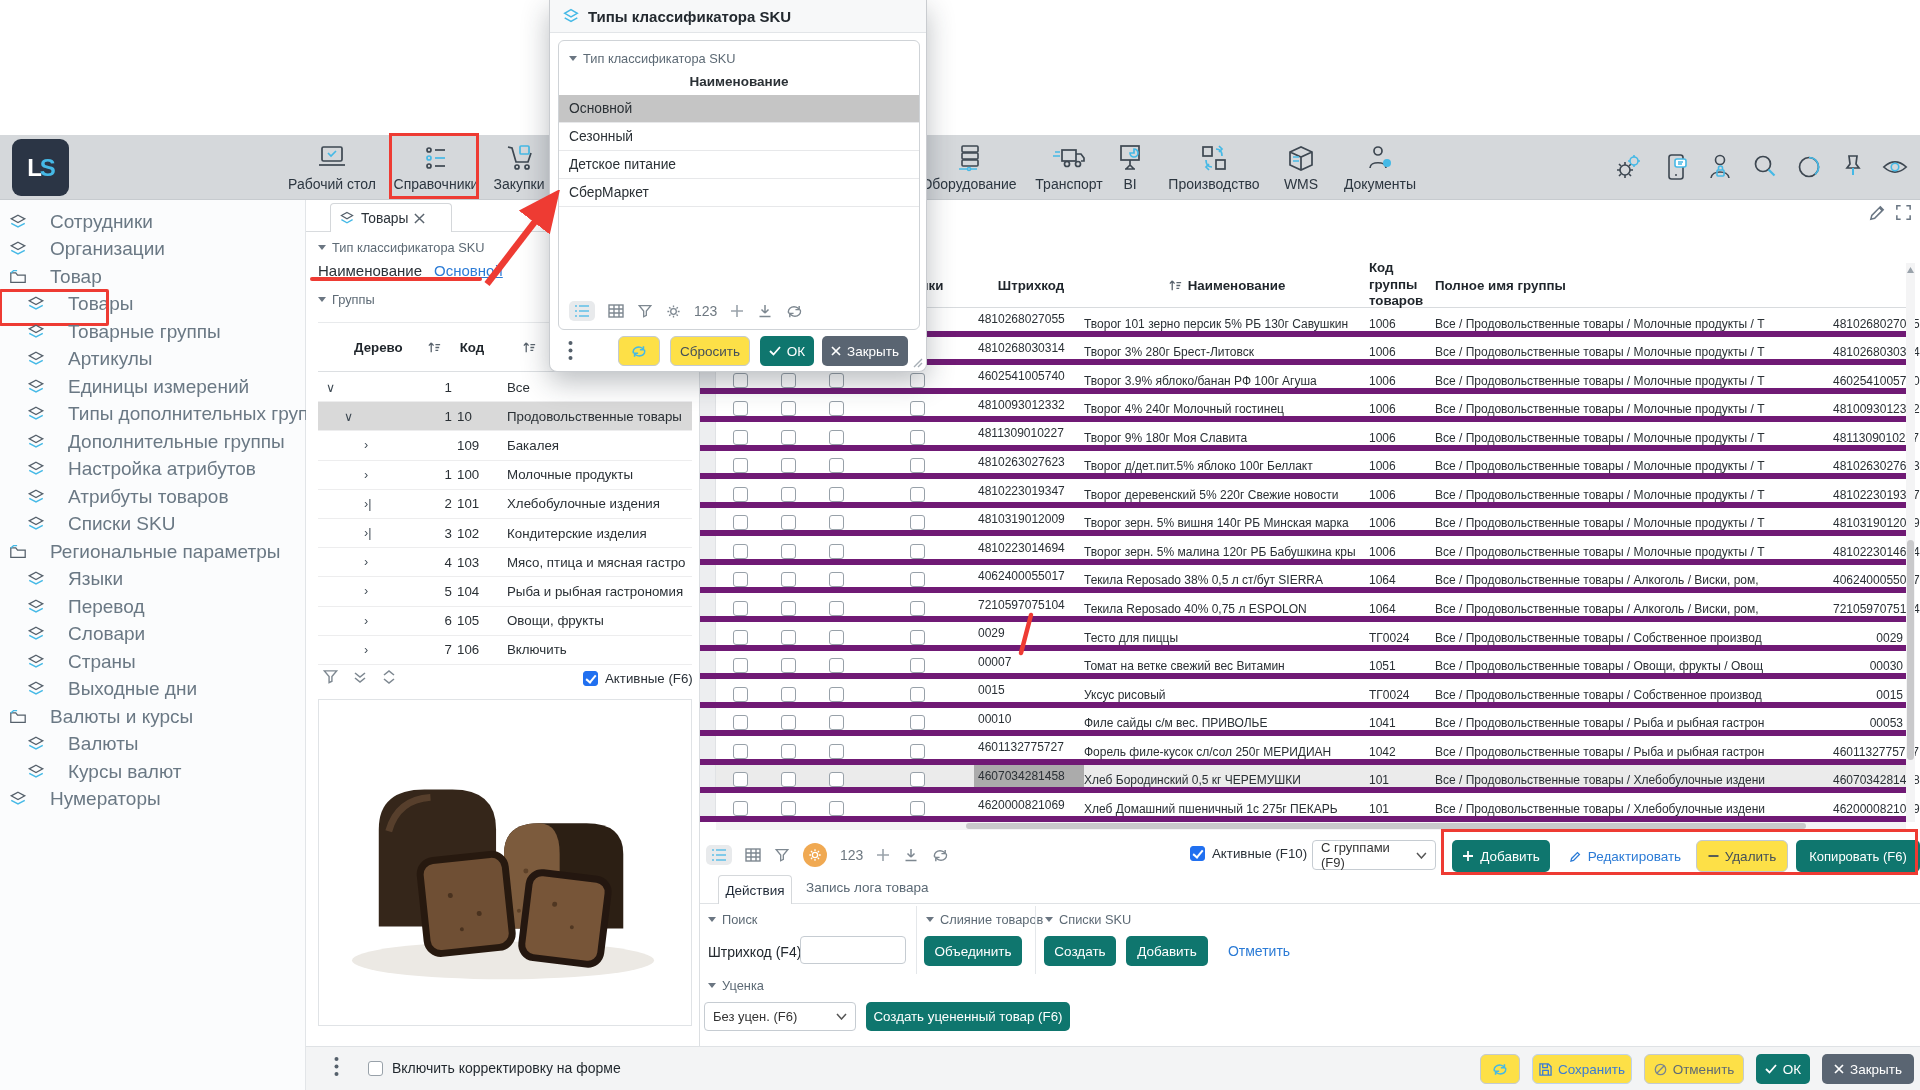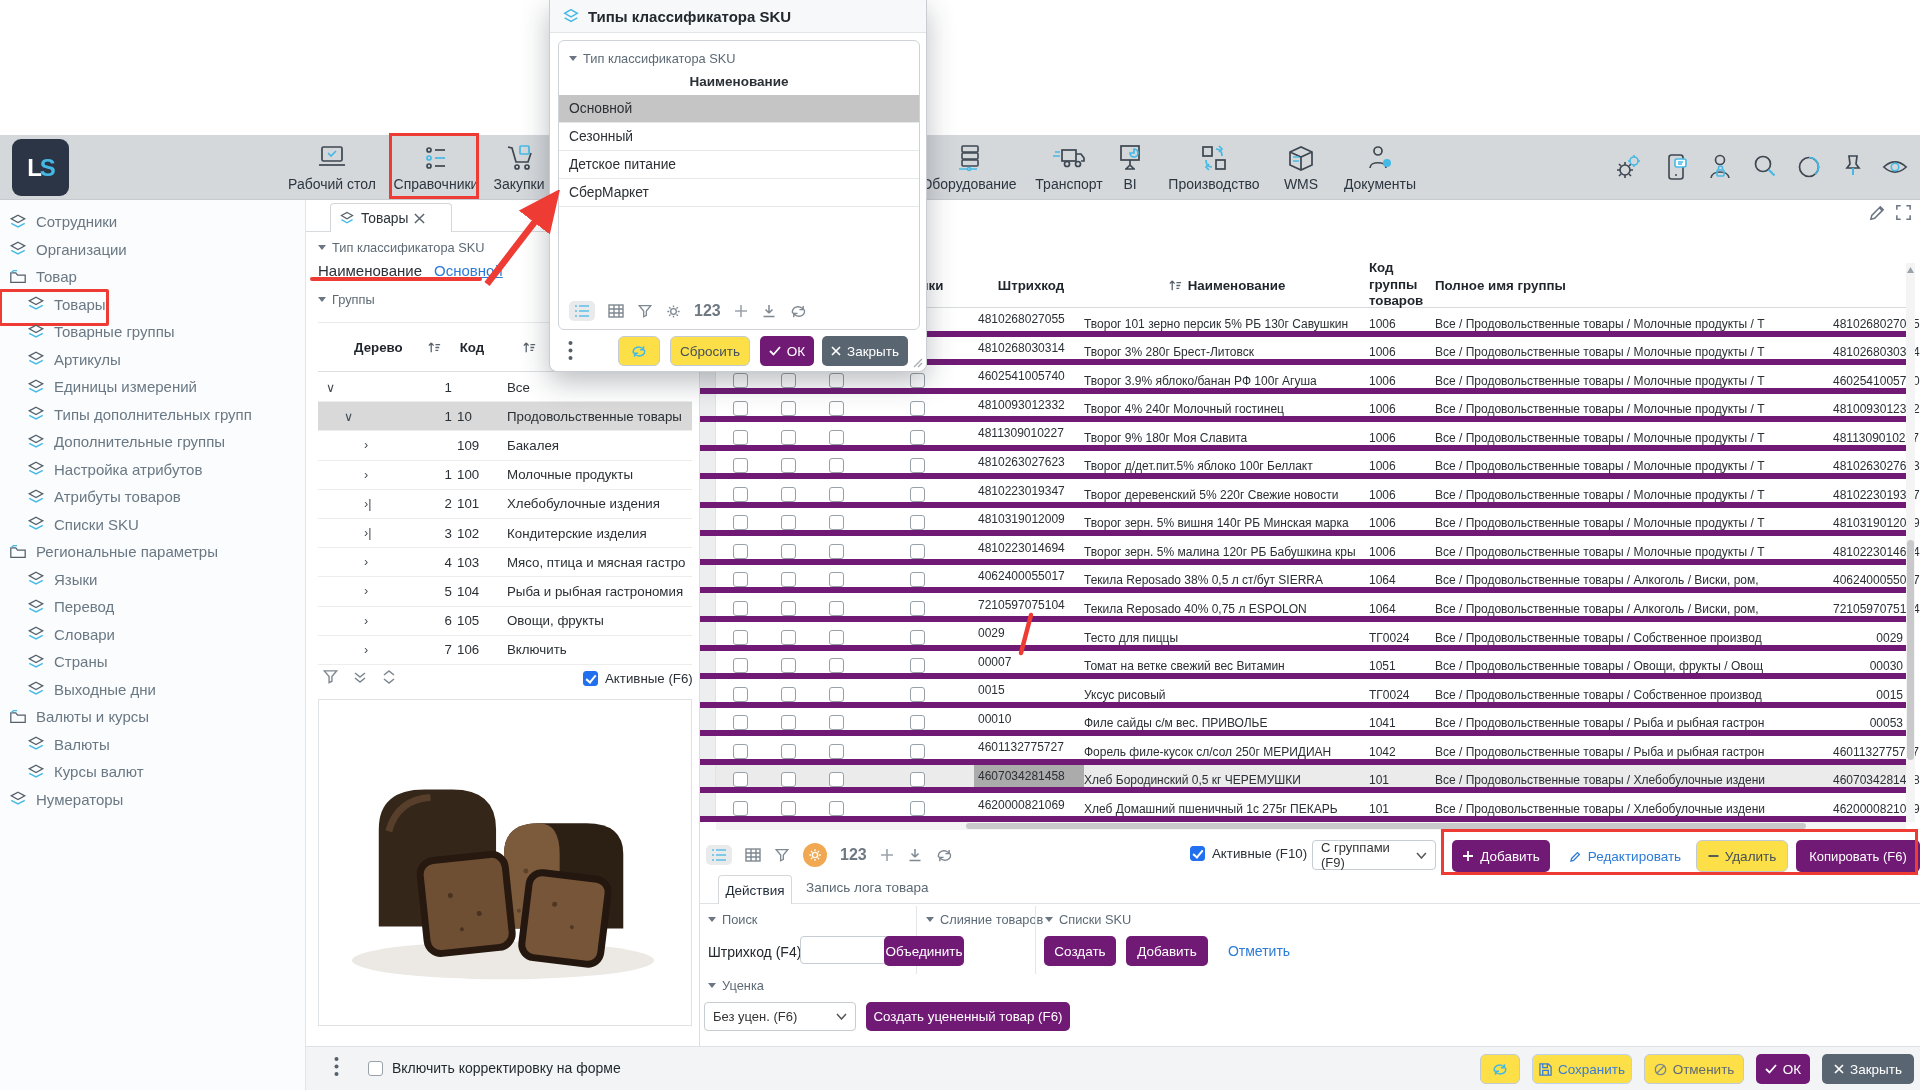--- a/index.html
+++ b/index.html
@@ -8,21 +8,21 @@
   .abs{position:absolute}
   svg{display:block}
   
   .topbar{left:0;top:135px;width:1920px;height:65px;background:#d5d8db;border-bottom:1px solid #c7cbcf}
   .logo{left:12px;top:139px;width:57px;height:57px;background:#2b3545;border-radius:9px;display:flex;align-items:center;justify-content:center;color:#fff;font-weight:bold;font-size:24px;letter-spacing:-2px}
   .logo b{color:#45b9e6}
   .tbtn{top:135px;height:65px;display:flex;flex-direction:column;align-items:center;justify-content:center;gap:3px;font-size:14px;color:#2c3640;cursor:pointer}
   .ricon{top:152px;width:30px;height:30px;display:flex;align-items:center;justify-content:center;cursor:pointer}
   
   .sidebar{left:0;top:200px;width:306px;height:890px;background:#fbfcfd;border-right:1px solid #e2e5e8;padding-top:8px}
-  .sb{height:27.5px;display:flex;align-items:center;gap:9px;color:#6a7884;font-size:15px;cursor:pointer;position:relative;white-space:nowrap}
+  .sb{height:27.5px;display:flex;align-items:center;gap:23px;color:#6a7884;font-size:19px;cursor:pointer;position:relative;white-space:nowrap}
   .sb.lvl0{padding-left:9px}
   .sb.lvl1{padding-left:27px}
   .sb .sb-ico{width:18px;height:18px;flex:0 0 18px}
   .sb:not(.folder) .i-folder{display:none}
   .sb.boxed::after{content:"";position:absolute;left:-1px;top:-2px;width:104px;height:31px;border:3px solid #ee3b33;border-radius:2px;pointer-events:none}
   
   .midpanel{left:306px;top:200px;width:394px;height:890px;background:#fff;border-right:1px solid #dcdfe2}
   .tab1{left:330px;top:203px;width:122px;height:29px;background:#fff;border:1px solid #d4d7da;border-bottom:none;border-radius:4px 4px 0 0;display:flex;align-items:center;gap:6px;padding:0 8px;font-size:13.8px;color:#2a3138;cursor:pointer}
   .tabline{left:306px;top:231px;width:394px;height:1px;background:#d8dbde}
   .sec{display:flex;align-items:center;gap:6px;font-size:12.8px;color:#5d6a75}
@@ -53,24 +53,24 @@
   .c-cb{width:48px;display:flex;justify-content:center}
   .c-cb4{width:114px;display:flex;justify-content:center}
   .c-bar{width:110px;padding-left:4px;align-self:stretch;display:flex;align-items:center}
   .c-name{width:285px;white-space:nowrap;overflow:hidden}
   .c-gcode{width:66px}
   .c-full{width:398px;white-space:nowrap;overflow:hidden}
   .c-code2{width:72px;text-align:right;padding-right:2px}
   
   .mini{display:flex;align-items:center;gap:13px;color:#7e8891}
   .pill{background:#e8eaec;border-radius:5px;padding:3px 5px}
-  .t123{font-size:16px;font-weight:bold;color:#6e7881}
+  .t123{font-size:14px;font-weight:normal;color:#6e7881}
   
   .btn{display:flex;align-items:center;justify-content:center;gap:6px;border-radius:5px;font-size:13.5px;cursor:pointer;white-space:nowrap}
-  .btn-blue{background:#701a75;color:#fff}
+  .btn-blue{background:#0f766e;color:#fff}
   .btn-dark{background:#5a6572;color:#fff}
   .btn-outline{background:#fde047;border:1px solid #c3cad1;color:#444f59;border-radius:6px}
   .btn-ghostblue{color:#2b7bd6;background:transparent}
   .dd{background:#fff;border:1px solid #c6ccd2;border-radius:4px;display:flex;align-items:center;justify-content:space-between;padding:0 8px;font-size:13px;color:#333;cursor:pointer}
   
   .tab-act{left:718px;top:875px;width:74px;height:29px;background:#fff;border:1px solid #d5d8db;border-bottom:none;border-radius:4px 4px 0 0;display:flex;align-items:center;justify-content:center;font-size:13.5px;color:#1f2937;cursor:pointer}
   .tabline2{left:700px;top:903px;width:1220px;height:1px;background:#dfe2e5}
   .vdiv{width:1px;background:#e4e7ea}
   
   .bottombar{left:306px;top:1046px;width:1614px;height:44px;background:#f3f4f5;border-top:1px solid #dfe2e5}
@@ -1150,21 +1150,21 @@
     <span class="cardown"></span>
     <span>Поиск</span>
   </div>
 <div class="abs" style="left:708px;top:944px;font-size:14px;color:#22282e">Штрихкод (F4)</div>
 <input class="abs" style="left: 800px; top: 936px; width: 106px; height: 28px; border: 1px solid rgb(198, 204, 210); border-radius: 4px; padding: 0px 6px; font-family: inherit;" value="">
 <div class="abs vdiv" style="left:916px;top:906px;height:68px"></div>
 <div class="abs sec" style="left:926px;top:912px">
     <span class="cardown"></span>
     <span>Слияние товаров</span>
   </div>
-<div class="abs btn btn-blue" style="left:884px;top:936px;width:80px;height:30px">
+<div class="abs btn btn-blue" style="left:924px;top:936px;width:98px;height:30px">
     <span>Объединить</span>
   </div>
 <div class="abs vdiv" style="left:1035px;top:906px;height:68px"></div>
 <div class="abs sec" style="left:1045px;top:912px">
     <span class="cardown"></span>
     <span>Списки SKU</span>
   </div>
 <div class="abs btn btn-blue" style="left:1044px;top:936px;width:72px;height:30px">
     <span>Создать</span>
   </div>

